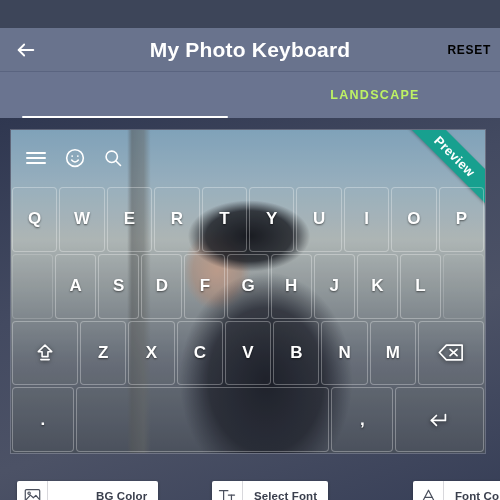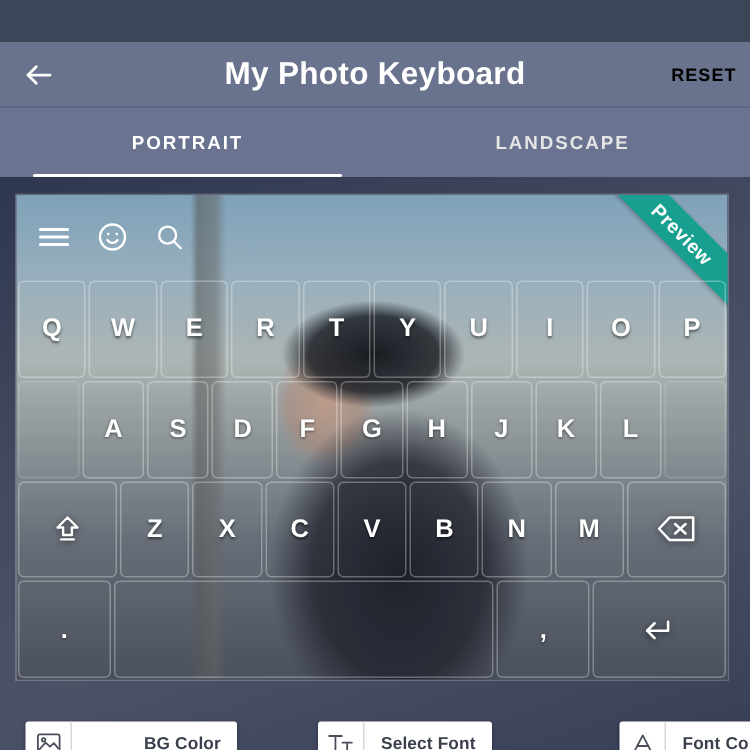--- a/index.html
+++ b/index.html
@@ -38,21 +38,21 @@
   
   .tabs{
     position:absolute;left:0;top:44px;width:500px;height:46px;
     background:#6a7490;
     display:flex;
   }
   .tab{
     flex:1 1 50%;position:relative;
     display:flex;align-items:center;justify-content:center;
     font-size:12.5px;letter-spacing:1.3px;font-weight:bold;
-    color:#e5e5e5;cursor:pointer;
+    color:#bef264;cursor:pointer;
   }
   .tab.active{color:#ffffff;}
   .tab.active .tab-underline{
     position:absolute;left:22px;right:22px;bottom:0;height:2px;
     background:#ffffff;border-radius:1px;
   }
   .tab-underline{display:none;}
   .tab.active .tab-underline{display:block;}
 
   
@@ -169,21 +169,20 @@
           <polyline points="10,6 4,12 10,18"></polyline>
         </svg>
       </span>
     </div>
     <div class="page-title">My Photo Keyboard</div>
     <div class="reset-btn">RESET</div>
   </div>
 
   <div class="tabs">
     <div class="tab active">
-      <span>PORTRAIT</span>
       <span class="tab-underline"></span>
     </div>
     <div class="tab">
       <span>LANDSCAPE</span>
 
     </div>
   </div>
 
   <div class="stage">
 

